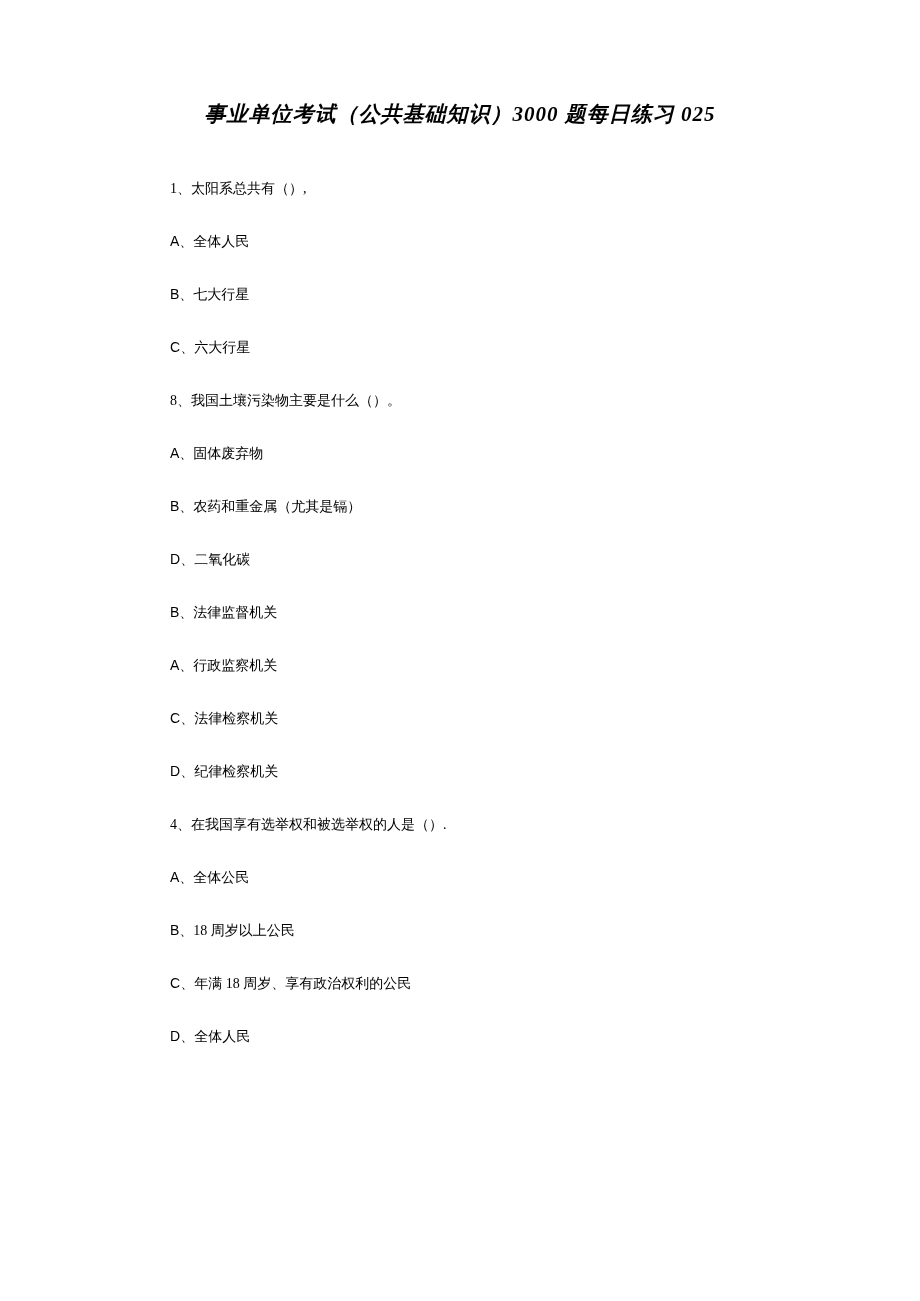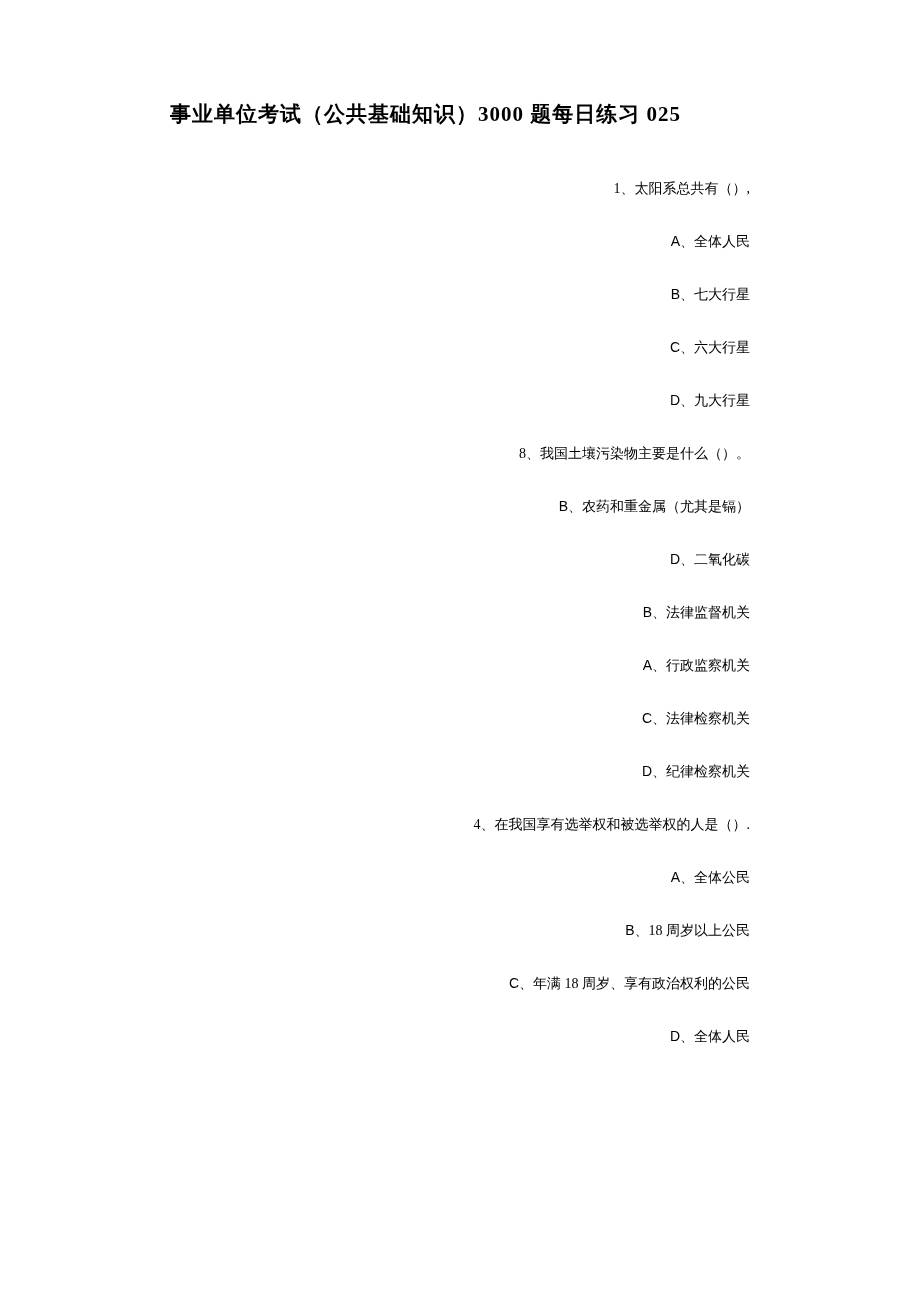--- a/index.html
+++ b/index.html
@@ -10,47 +10,48 @@
     body {
       background: #ffffff;
       font-family: "SimSun", "宋体", serif;
       width: 920px;
       height: 1301px;
       padding: 100px 170px 60px 170px;
       color: #000000;
     }
     .title {
       font-size: 21px;
+      text-align: center;
       margin-bottom: 50px;
       letter-spacing: 1px;
       font-family: "SimSun", "宋体", serif;
+      font-style: italic;
     }
     .item {
       font-size: 14px;
       margin-bottom: 32px;
       line-height: 1.5;
       font-family: "SimSun", "宋体", serif;
-      text-align: right;
     }
     .option-label {
       font-family: Arial, sans-serif;
     }
   </style>
 </head>
 <body>
 
 <h1 class="title">事业单位考试（公共基础知识）3000 题每日练习 025</h1>
 
 <div id="questions">
     <div class="item">1、太阳系总共有（）,</div>
     <div class="item"><span class="option-label">A</span><span>、全体人民</span></div>
     <div class="item"><span class="option-label">B</span><span>、七大行星</span></div>
     <div class="item"><span class="option-label">C</span><span>、六大行星</span></div>
-    <div class="item"><span class="option-label">D</span><span>、九大行星</span></div>
     <div class="item">8、我国土壤污染物主要是什么（）。</div>
+    <div class="item"><span class="option-label">A</span><span>、固体废弃物</span></div>
     <div class="item"><span class="option-label">B</span><span>、农药和重金属（尤其是镉）</span></div>
     <div class="item"><span class="option-label">D</span><span>、二氧化碳</span></div>
     <div class="item"><span class="option-label">B</span><span>、法律监督机关</span></div>
     <div class="item"><span class="option-label">A</span><span>、行政监察机关</span></div>
     <div class="item"><span class="option-label">C</span><span>、法律检察机关</span></div>
     <div class="item"><span class="option-label">D</span><span>、纪律检察机关</span></div>
     <div class="item">4、在我国享有选举权和被选举权的人是（）.</div>
     <div class="item"><span class="option-label">A</span><span>、全体公民</span></div>
     <div class="item"><span class="option-label">B</span><span>、18 周岁以上公民</span></div>
     <div class="item"><span class="option-label">C</span><span>、年满 18 周岁、享有政治权利的公民</span></div>

